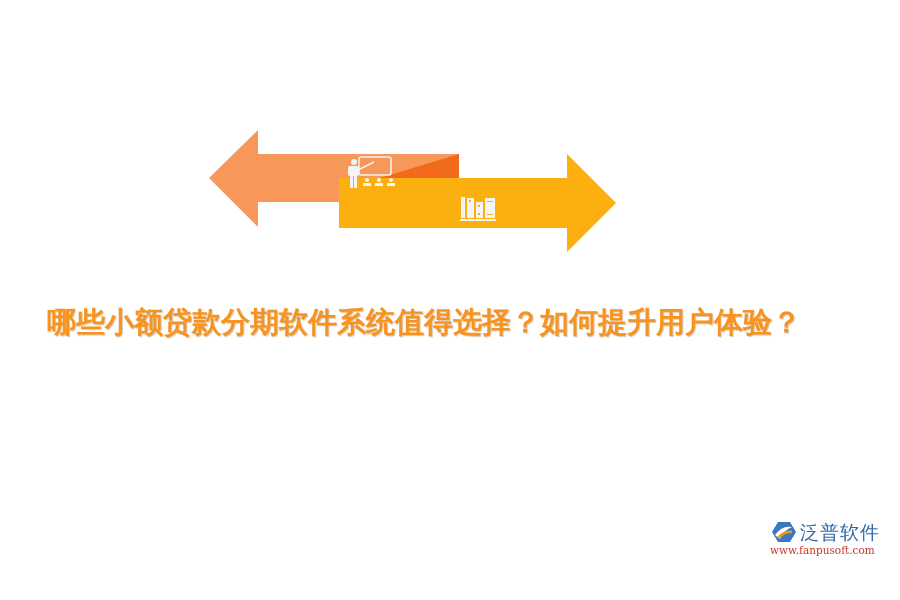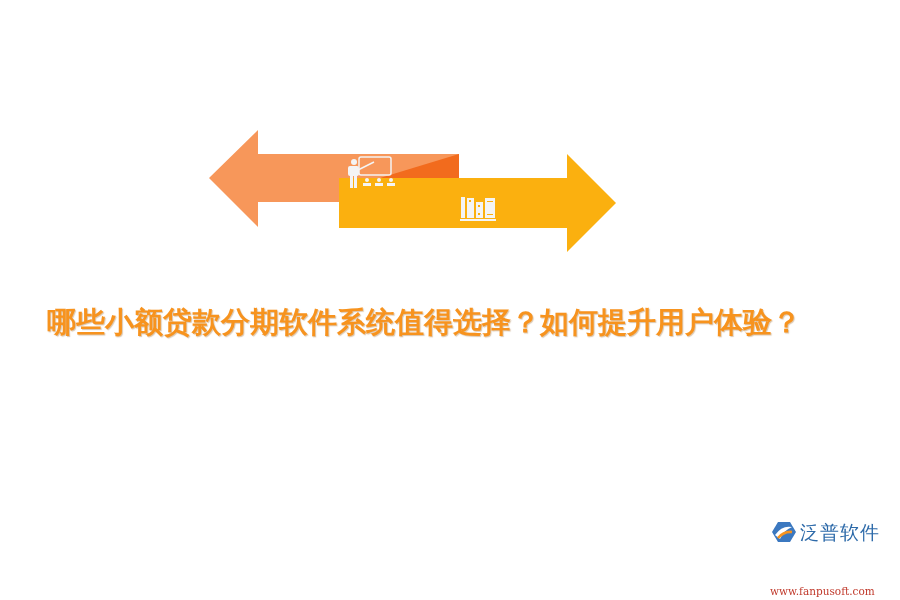--- a/index.html
+++ b/index.html
@@ -7,21 +7,21 @@
   .graphic { position:absolute; left:0; top:0; width:900px; height:600px; }
   .title {
     position:absolute; left:0; top:303px; width:848px; text-align:center;
     font-size:29px; font-weight:bold; color:#f7931e; letter-spacing:0px;
     text-shadow:1px 1px 1px rgba(150,90,20,0.35);
     font-family:"DejaVu Serif","Liberation Serif",serif;
     white-space:nowrap;
   }
   .logo { position:absolute; left:770px; top:520px; width:125px; height:40px; }
   .logo-name { position:absolute; left:30px; top:0px; font-size:19px; color:#2d6aa9; font-family:"DejaVu Sans","Liberation Sans",sans-serif; letter-spacing:1px; white-space:nowrap; }
-  .logo-url { position:absolute; left:0px; top:24px; font-size:10.5px; color:#c0392b; font-family:"DejaVu Serif","Liberation Serif",serif; white-space:nowrap;margin-top:41px; }
+  .logo-url { position:absolute; left:0px; top:24px; font-size:10.5px; color:#c0392b; font-family:"DejaVu Serif","Liberation Serif",serif; white-space:nowrap; }
   .logo-icon { position:absolute; left:0px; top:1px; width:28px; height:22px; }
 </style>
 </head>
 <body>
 
 <svg class="graphic" viewBox="0 0 900 600" xmlns="http://www.w3.org/2000/svg">
 
   <g>
     <polygon points="258,130 258,154 459,154 459,202 258,202 258,227 209,178" fill="#f7975a"></polygon>
     <polygon points="380,178 459,154 459,178" fill="#f26b1d"></polygon>

